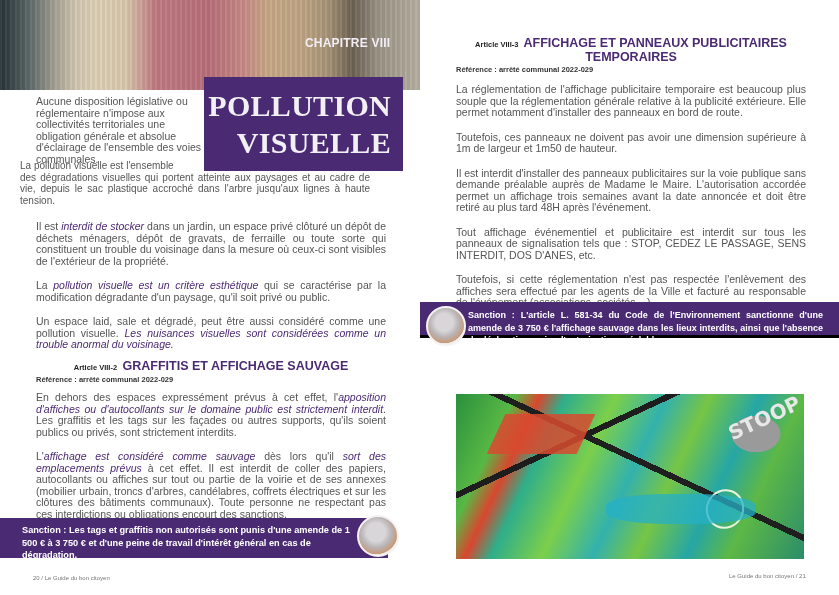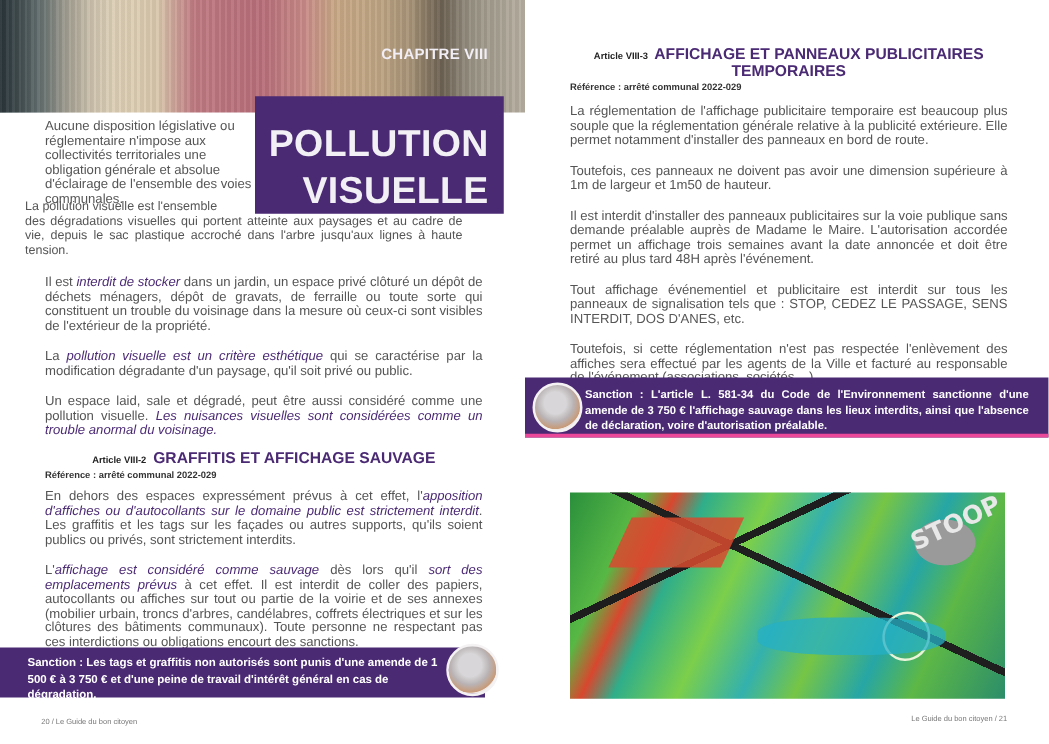--- a/index.html
+++ b/index.html
@@ -20,21 +20,21 @@
   .hero::after {
     content: ""; position: absolute; inset: 0;
     background: repeating-linear-gradient(90deg, rgba(255,255,255,0.05) 0 2px, rgba(0,0,0,0.05) 2px 5px);
   }
   .chapter-label {
     position: absolute; left: 305px; top: 36px; font-size: 12px; font-weight: bold;
     color: #f2eef6; letter-spacing: 0.2px; z-index: 2;
   }
   .title-box {
     position: absolute; left: 204px; top: 77px; width: 199px; height: 94px;
-    background: #4b2a74; z-index: 3; padding: 20px 12px 0 0; text-align: right;
+    background: #4b2a74; z-index: 3; padding: 10px 12px 0 0; text-align: right; font-family: Liberation Serif, serif;
   }
   .title-box .t {
     display: block; color: #f2f0f5; font-weight: bold; font-size: 30px; line-height: 37px; letter-spacing: 0.3px;
   }
 
   .intro {
     position: absolute; left: 36px; top: 96px; width: 166px; font-size: 10.5px; line-height: 11.5px; color: #555;
   }
   .intro2 {
     position: absolute; left: 20px; top: 160px; width: 350px; font-size: 10px; line-height: 11.5px; color: #555; text-align: justify;
@@ -59,22 +59,22 @@
     border: 2px solid #f5f2f4;
   }
   .sanction-left .coin-badge { left: 357px; top: -3px; }
 
   .footer-left { position: absolute; left: 33px; top: 575px; font-size: 6px; color: #777; }
   .footer-right { position: absolute; left: 309px; top: 573px; font-size: 6px; color: #777; }
 
   
   .article-r { position: absolute; left: 36px; width: 350px; }
   .sanction-right {
-    position: absolute; left: 0; top: 302px; width: 419px; height: 48px; background: #4b2a74;
-    padding: 7px 0 0 48px; border-bottom: 3px solid #ec4899;
+    position: absolute; left: 0; top: 302px; width: 419px; height: 36px; background: #4b2a74;
+    padding: 7px 0 0 48px; border-bottom: 3px solid #000000;
   }
   .sanction-right .txt { color: #fff; font-size: 9px; font-weight: bold; line-height: 12.5px; text-align: justify; width: 355px; }
   .sanction-right .coin-badge { left: 6px; top: 4px; width: 40px; height: 40px; }
 
   .graffiti {
     position: absolute; left: 36px; top: 394px; width: 348px; height: 165px; overflow: hidden;
     background:
       radial-gradient(ellipse 40px 30px at 300px 40px, #9a9a9a 0 60%, transparent 62%),
       linear-gradient(155deg, transparent 0 30%, #1d1d1d 30% 32%, transparent 32%),
       linear-gradient(25deg, transparent 0 55%, #1f1f1f 55% 57%, transparent 57%),

